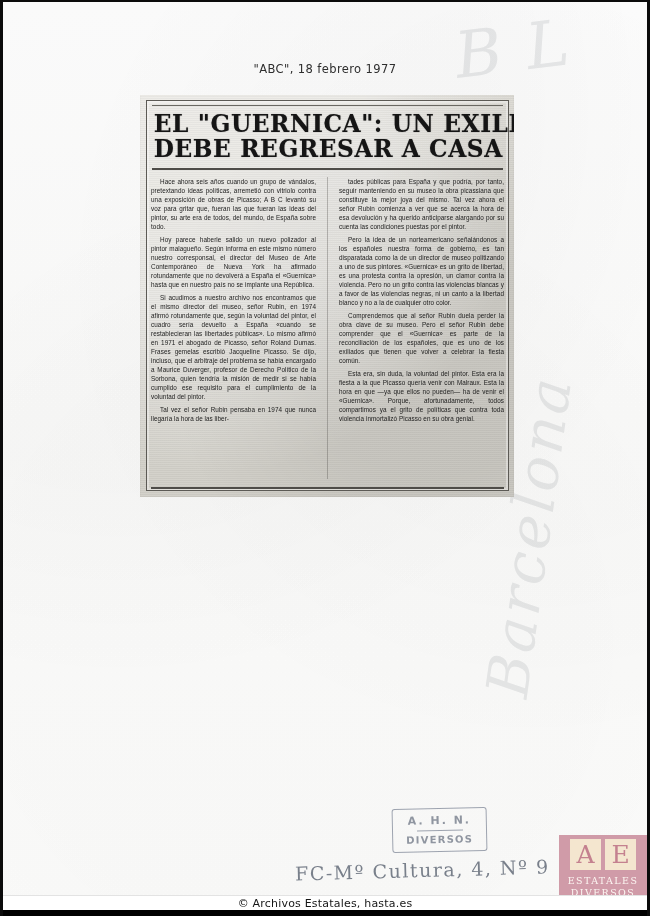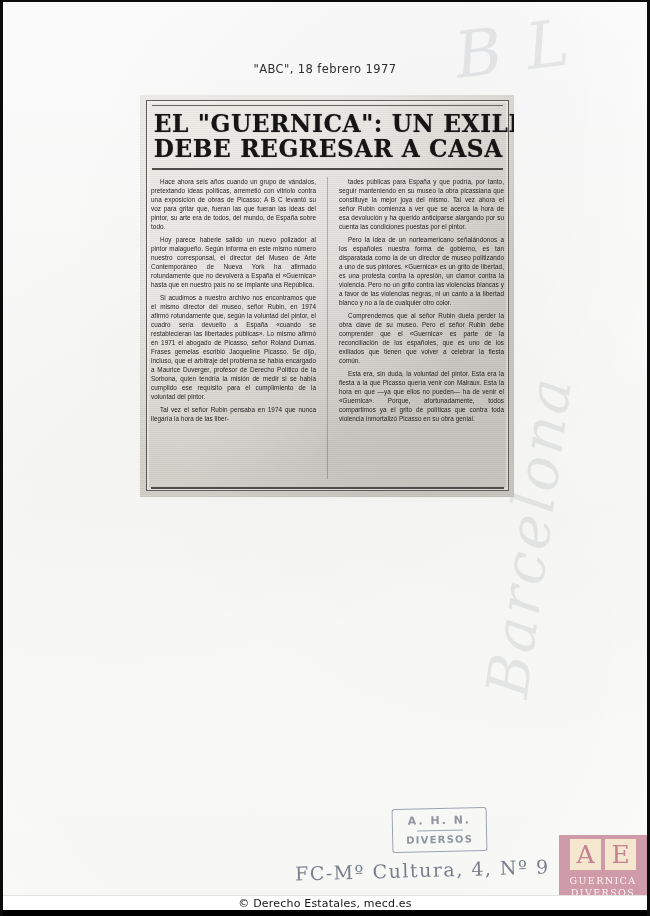--- a/index.html
+++ b/index.html
@@ -320,22 +320,22 @@
     <div id="stamp-line-2">DIVERSOS</div>
   </div>
 
   <div id="handwritten-ref">FC-Mº Cultura, 4, Nº 9</div>
 
   <div id="ae-logo">
     <div id="ae-letters">
       <div class="ae-letter-box">A</div>
       <div class="ae-letter-box">E</div>
     </div>
-    <div class="ae-word" id="ae-word-1">GUERNICA</div>
+    <div class="ae-word" id="ae-word-1">ESTATALES</div>
     <div class="ae-word" id="ae-word-2">DIVERSOS</div>
     <div id="ae-logo-footer-strip"></div>
   </div>
 
   <div id="footer-bar">
-    <div id="footer-text">© Derecho Estatales, mecd.es</div>
+    <div id="footer-text">© Archivos Estatales, hasta.es</div>
   </div>
 
 </div>
 
 </body></html>

